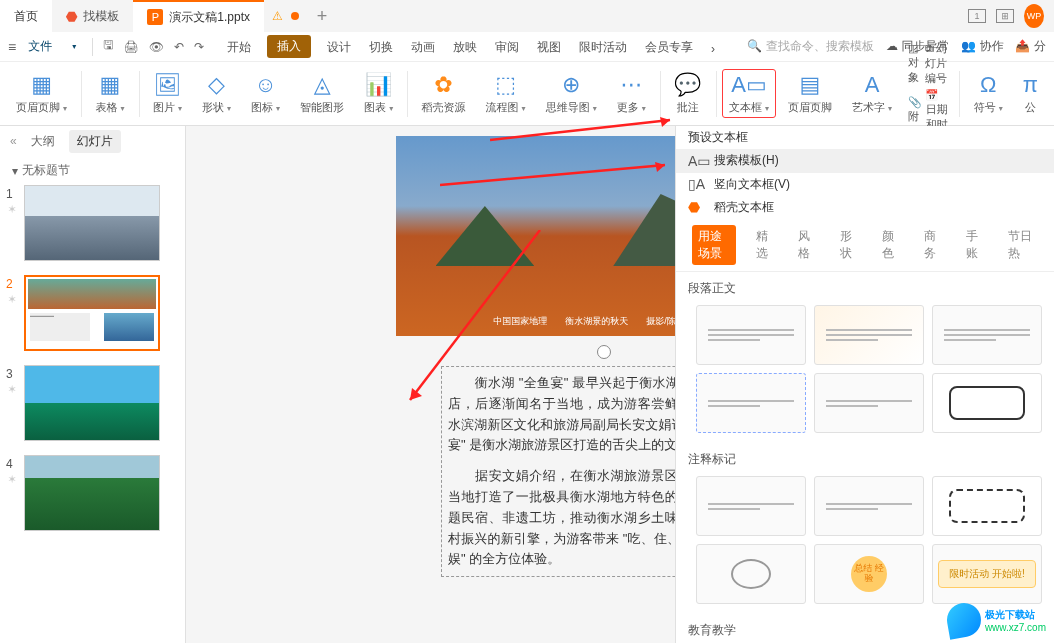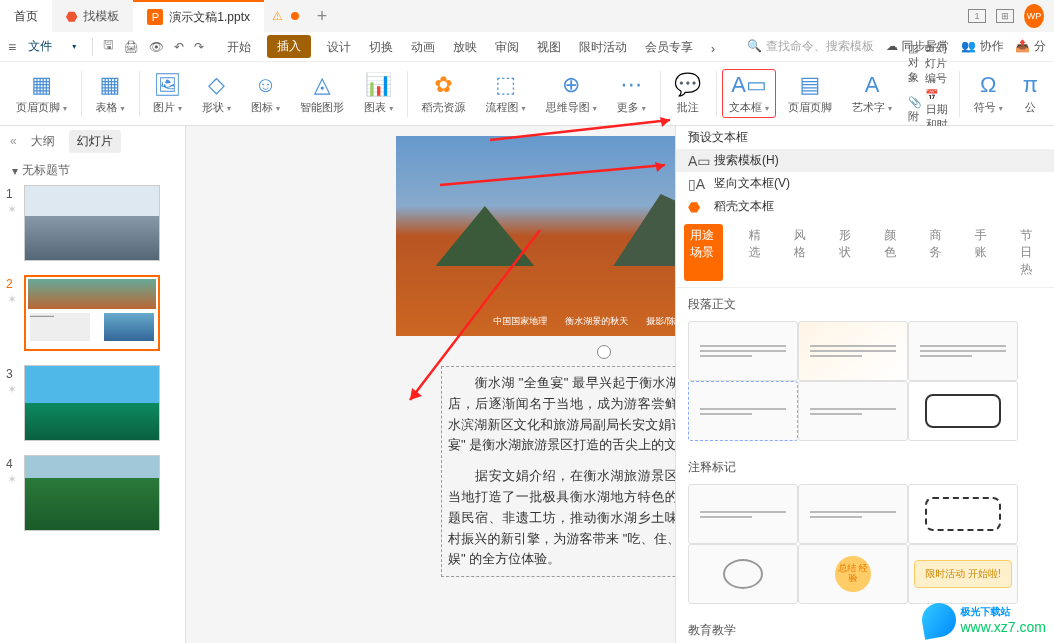--- a/index.html
+++ b/index.html
@@ -70,46 +70,46 @@
 .photo-caption { position: absolute; bottom: 8px; width: 100%; text-align: center; font-size: 9px; color: #fff; z-index: 2; }
 .textbox { position: absolute; top: 230px; left: 45px; width: 325px; border: 1px dashed #999; padding: 6px; font-size: 13px; line-height: 1.6; color: #333; text-align: justify; }
 .textbox .rotate-handle { position: absolute; top: -22px; left: 50%; transform: translateX(-50%); width: 14px; height: 14px; border: 1.5px solid #888; border-radius: 50%; background: #fff; }
 
 
 .rightpane { width: 379px; background: #fff; border-left: 1px solid #e0e0e0; display: flex; flex-direction: column; }
 .rp-item { height: 30px; display: flex; align-items: center; gap: 10px; padding: 0 12px; font-size: 12px; color: #333; cursor: pointer; }
 .rp-item.hover { background: #f0f0f0; }
 .rp-item .ri2 { color: #555; font-size: 14px; width: 16px; }
 .rp-item .ri2.orange { color: #ff6a00; }
-.rp-tabs { display: flex; gap: 20px; padding: 6px 8px; border-bottom: 1px solid #eee; }
+.rp-tabs { display: flex; gap: 14px; padding: 6px 16px; border-bottom: 1px solid #eee; }
 .rp-tabs .rpt { font-size: 12px; color: #888; padding: 3px 6px; cursor: pointer; }
 .rp-tabs .rpt.active { background: #ff6a00; color: #fff; border-radius: 3px; }
 .rp-section-label { padding: 8px 12px 4px; font-size: 12px; color: #555; }
-.rp-grid { display: flex; flex-wrap: wrap; gap: 0; padding: 4px 12px 10px; }
+.rp-grid { display: flex; flex-wrap: wrap; gap: 8px; padding: 4px 12px 10px; justify-content: flex-end; }
 .tpl-card { width: 110px; height: 60px; border: 1px solid #e0e0e0; border-radius: 3px; background: #fafafa; position: relative; display: flex; align-items: center; justify-content: center; }
 .tpl-card .lines { width: 80%; }
 .tpl-card .line { height: 2px; background: #bbb; margin: 3px 0; }
 .tpl-card .line.short { width: 60%; }
 .tpl-card.fancy1 { background: linear-gradient(135deg, #fff5e6, #fff); }
 .tpl-card.fancy2 { border: 1px dashed #88aaff; }
 .tpl-card.bubble { background: #fff; }
 .tpl-card .bubble-shape { width: 70%; height: 60%; border: 2px solid #333; border-radius: 8px; position: relative; }
 .tpl-card .circle-txt { width: 36px; height: 36px; border-radius: 50%; background: #ffcc66; display: flex; align-items: center; justify-content: center; font-size: 9px; color: #e67700; text-align: center; line-height: 1.1; }
 .tpl-card .btn-shape { padding: 6px 10px; background: #fff0cc; border: 1px solid #ffcc66; border-radius: 4px; font-size: 10px; color: #cc8800; }
 
 
 .arrow { position: absolute; pointer-events: none; z-index: 100; }
 .arrow svg line { stroke: #ff2020; stroke-width: 2.5; }
 .arrow svg polygon { fill: #ff2020; }
 
 
 .watermark { position: absolute; bottom: 6px; right: 8px; display: flex; align-items: center; gap: 4px; font-size: 12px; z-index: 50; }
 .watermark .wlogo { width: 34px; height: 34px; background: linear-gradient(135deg, #33ccff, #0088ff); border-radius: 50% 50% 50% 0; transform: rotate(-10deg); }
 .watermark .wtxt1 { color: #0099ff; font-weight: bold; font-size: 10px; }
-.watermark .wtxt2 { color: #00cc66; font-size: 14px; }
+.watermark .wtxt2 { color: #00cc66; font-size: 10px; }
 </style>
 </head>
 <body>
 
 <div class="titlebar">
   <div class="tab home">首页</div>
   <div class="tab template">
     <span class="icon-wps">⬣</span>
     <span>找模板</span>
   </div>

